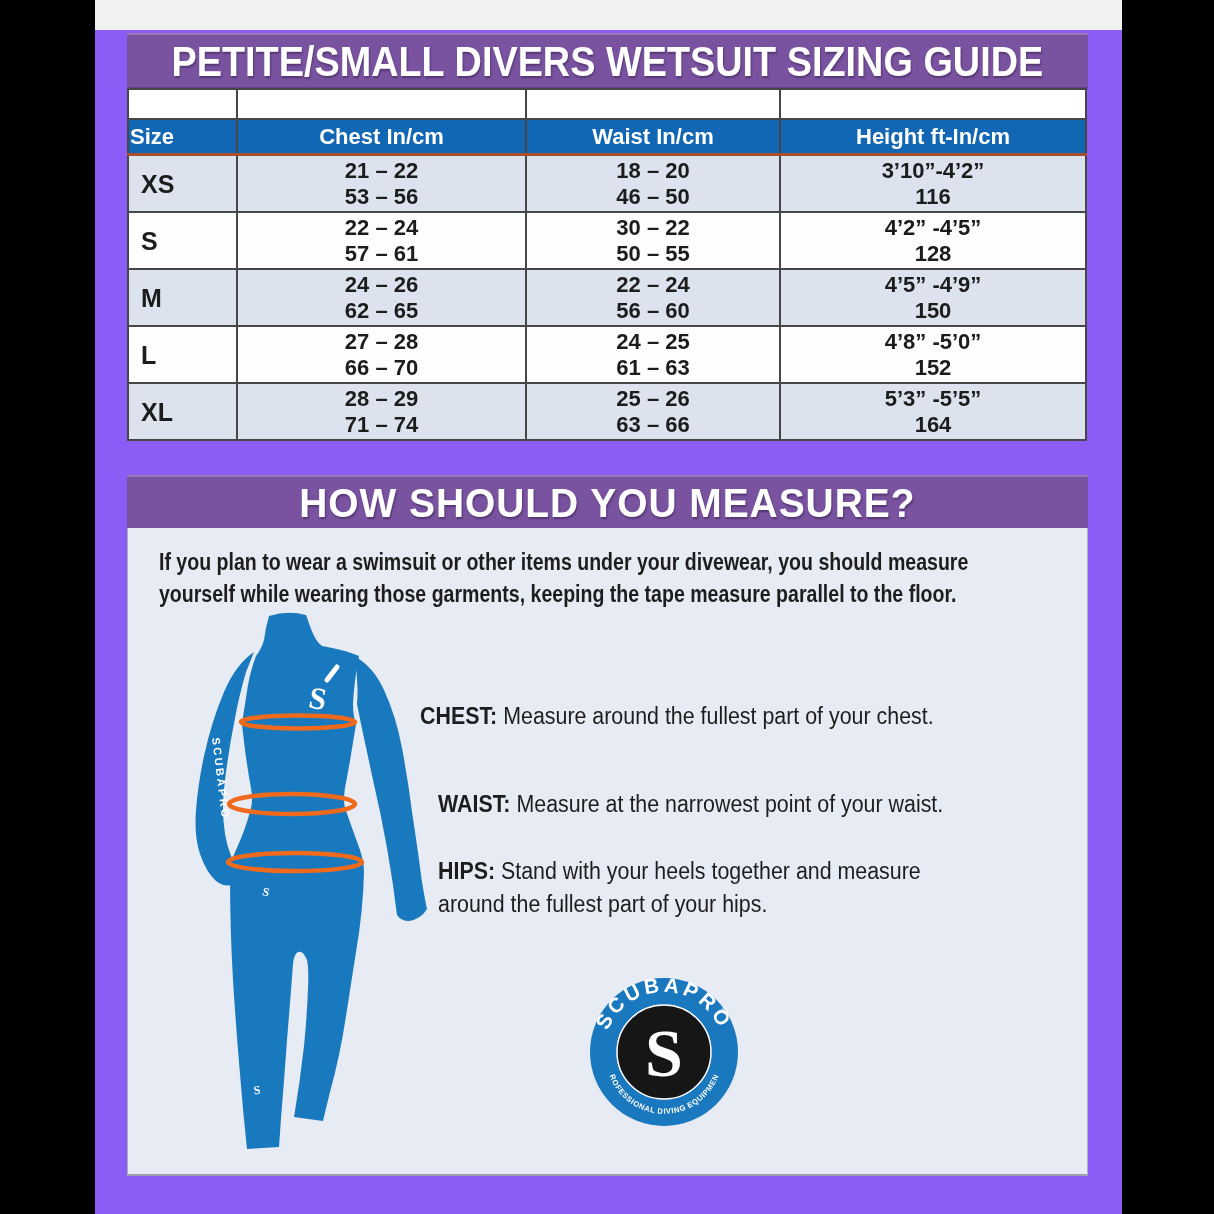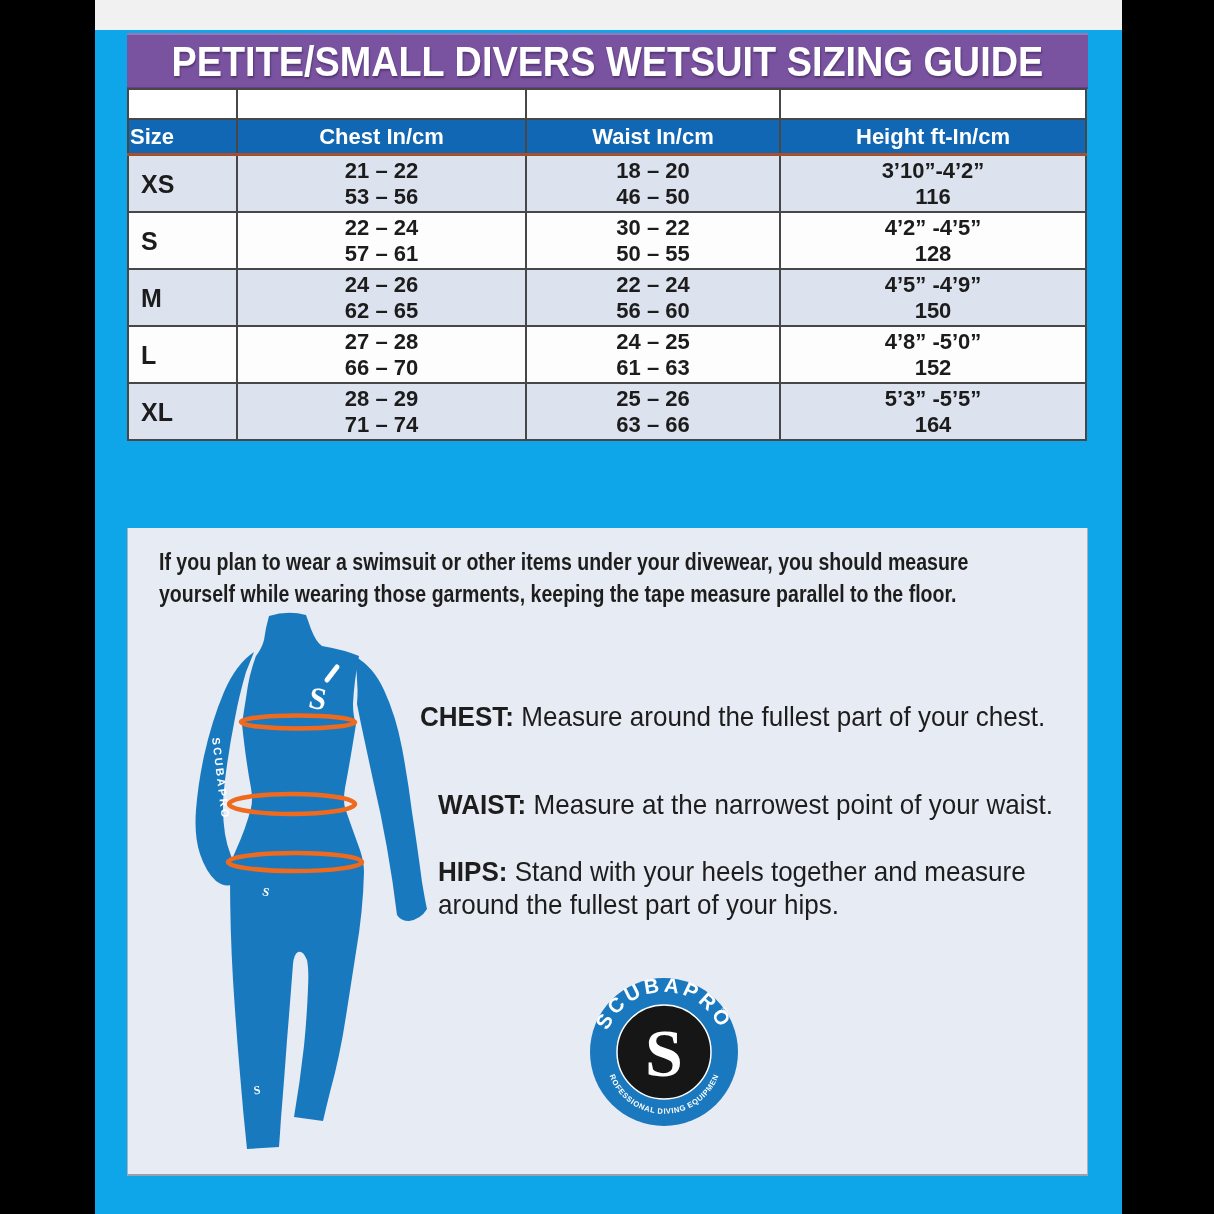--- a/index.html
+++ b/index.html
@@ -1,16 +1,16 @@
 <!DOCTYPE html>
 <html><head>
 <meta charset="utf-8">
 <style>
   html,body{margin:0;padding:0;background:#fff;}
-  .canvas{position:relative;width:1214px;height:1214px;background:#0ea5e9;overflow:hidden;
+  .canvas{position:relative;width:1214px;height:1214px;background:#8b5cf6;overflow:hidden;
           font-family:"Liberation Sans",sans-serif;text-decoration:underline;}
   .bar{position:absolute;top:0;height:1214px;background:#000;}
   .bar.left{left:0;width:95px;}
   .bar.right{left:1122px;width:92px;}
   .top-strip{position:absolute;left:95px;top:0;width:1027px;height:30px;background:#f1f1f2;}
 
   
   .banner{position:absolute;left:127px;width:961px;background:#7a53a0;
           border-top:2px solid #9678b8;border-bottom:2px solid #64418b;
           display:flex;align-items:center;justify-content:center;}
@@ -34,21 +34,21 @@
              line-height:26px;padding:0;}
   tr.data td.size-c{text-align:left;padding-left:12px;font-size:25px;font-weight:600;margin-top:28px;}
   tr.data.alt{background:#dde3ee;}
 
   
   .section{position:absolute;left:127px;top:528px;width:959px;height:646px;background:#e7ebf3;
            border-left:1px solid #aab0bc;border-right:1px solid #aab0bc;border-bottom:2px solid #9aa0ad;}
   .intro{position:absolute;left:159px;top:546px;color:#1d1d1d;}
   .intro .line{display:block;white-space:nowrap;font-weight:bold;font-size:23px;line-height:32px;
                transform:scaleX(.85);transform-origin:0 50%;}
-  .inst{position:absolute;color:#1d1d1d;font-size:28px;line-height:33px;}
+  .inst{position:absolute;color:#1d1d1d;font-size:23px;line-height:33px;}
   .inst .line{display:block;white-space:nowrap;transform:scaleX(.93);transform-origin:0 50%;}
   .inst b{font-weight:bold;}
   .inst.chest{left:420px;top:700px;}
   .inst.waist{left:438px;top:788px;}
   .inst.hips{left:438px;top:855px;}
 
   .fig{position:absolute;left:170px;top:612px;width:282px;height:548px;}
   .logo{position:absolute;left:588px;top:976px;width:152px;height:152px;}
 </style>
 </head>
@@ -155,20 +155,23 @@
             <div>63 – 66</div>
           </td>
       <td>
             <div>5’3” -5’5”</div>
             <div>164</div>
           </td>
     </tr>
   </tbody>
     </table>
 
+  <div class="banner measure">
+    <span class="bt">HOW SHOULD YOU MEASURE?</span>
+  </div>
 
   <div class="section"></div>
 
   <div class="intro">
     <span class="line">If you plan to wear a swimsuit or other items under your divewear, you should measure</span>
     <span class="line">yourself while wearing those garments, keeping the tape measure parallel to the floor.</span>
   </div>
 
   <svg class="fig" viewBox="0 0 282 548">
 

